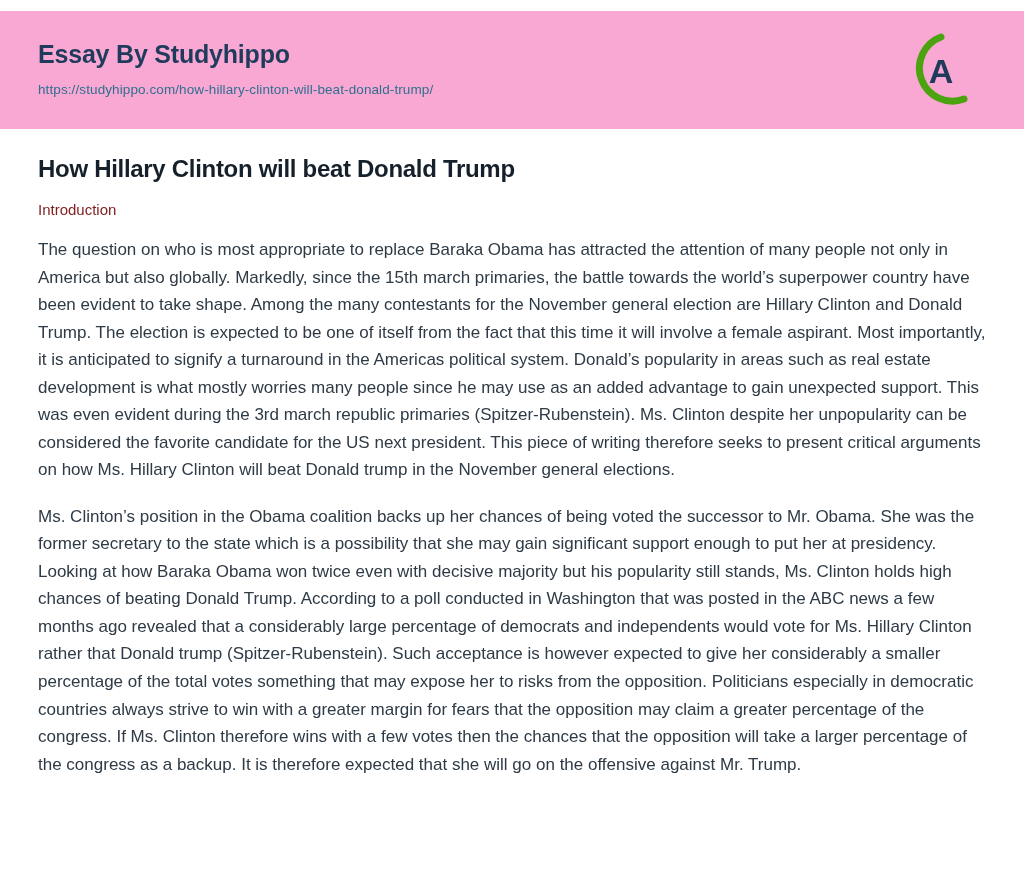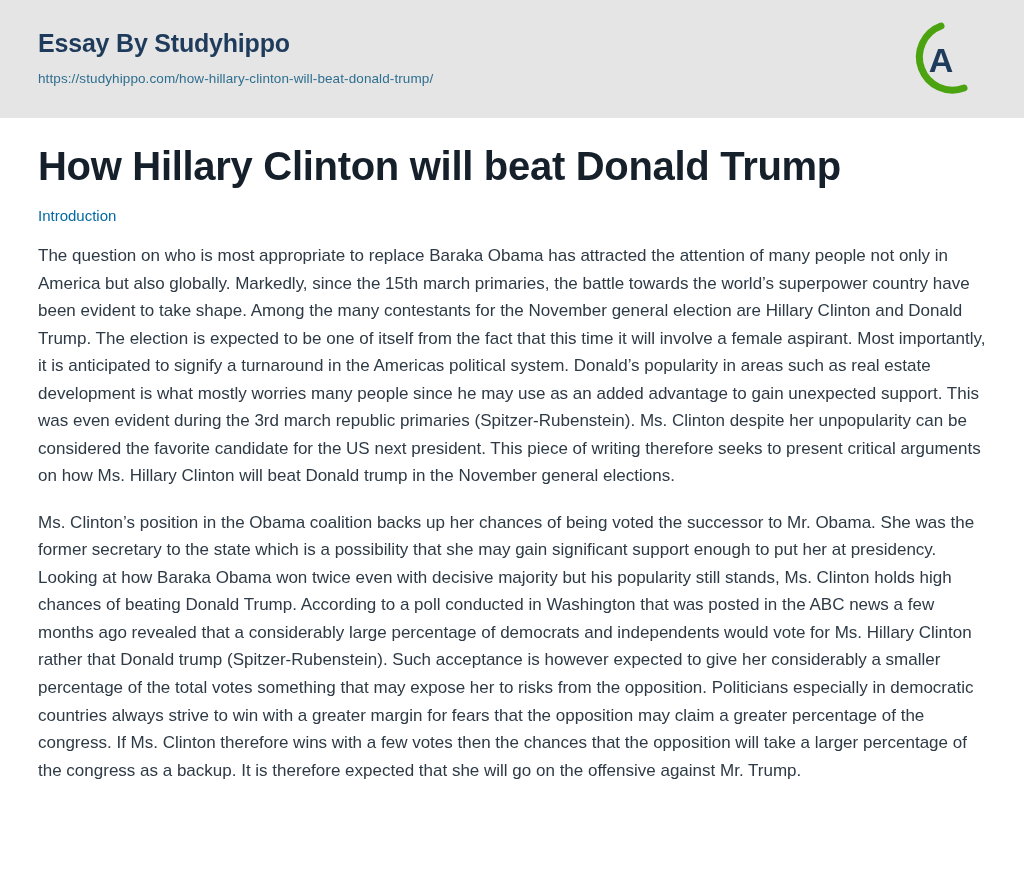--- a/index.html
+++ b/index.html
@@ -10,25 +10,26 @@
     width: 1024px;
     height: 875px;
     background: #ffffff;
     font-family: "Liberation Sans", sans-serif;
     color: #2d3748;
     overflow: hidden;
   }
 
   
   .header {
-    background: #e5e5e5;
+    background: #f9a8d4;
     height: 118px;
     box-sizing: border-box;
     padding: 28px 38px 0 38px;
     position: relative;
+    margin-top: 11px;
   }
   .brand {
     font-size: 25px;
     font-weight: bold;
     color: #1f3b5c;
     letter-spacing: -0.2px;
     line-height: 1.2;
     margin: 0;
   }
   .source-url {
@@ -46,29 +47,29 @@
     top: 20px;
     width: 78px;
     height: 78px;
   }
 
   
   .article {
     padding: 26px 38px 0 38px;
   }
   .title {
-    font-size: 40px;
+    font-size: 24px;
     font-weight: bold;
     color: #15202b;
     margin: 0 0 18px 0;
     letter-spacing: -0.3px;
   }
   .subhead {
     font-size: 15px;
-    color: #0369a1;
+    color: #7f1d1d;
     margin: 0 0 18px 0;
   }
   .para {
     font-size: 17px;
     line-height: 1.62;
     color: #2e3a45;
     margin: 0 0 19px 0;
     text-align: left;
   }
 </style>

